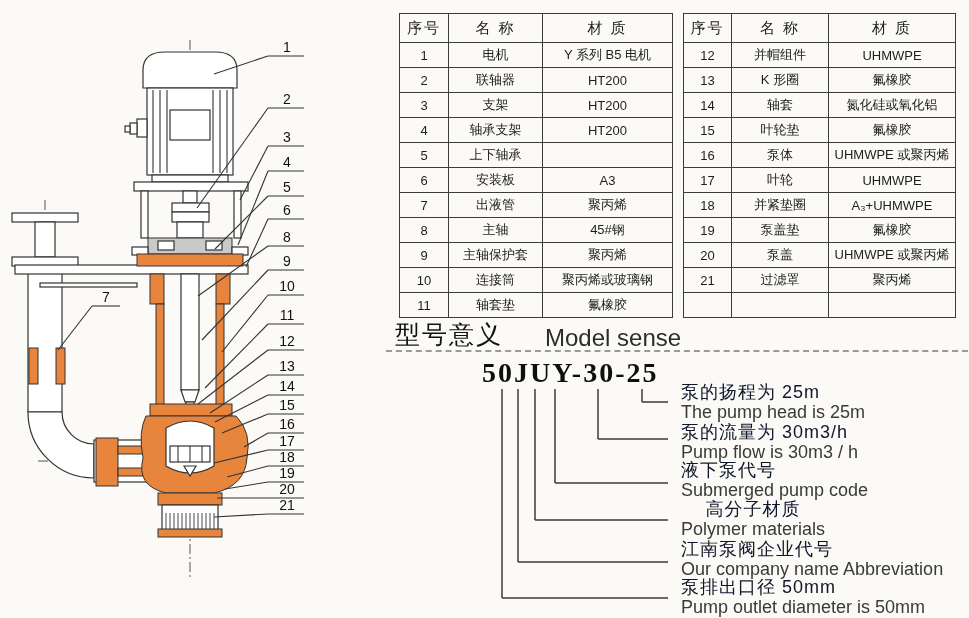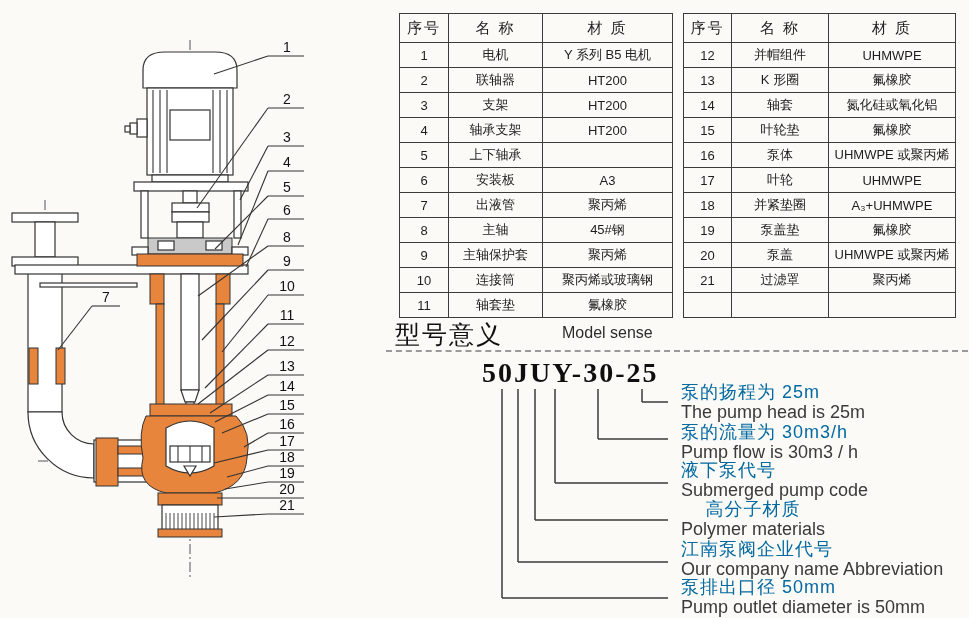--- a/index.html
+++ b/index.html
@@ -27,33 +27,33 @@
     text-align:center;padding:0 2px;white-space:nowrap;overflow:hidden;
   }
   #table-left{left:399px;top:13px;width:273px;}
   #table-right{left:683px;top:13px;width:272px;}
   
   #model-title-zh{
     position:absolute;left:387px;top:318px;font-size:25px;font-weight:400;
     letter-spacing:2px;color:#111;margin-left:8px;
   }
   #model-title-en{
-    position:absolute;left:562px;top:324px;font-size:16px;color:#2c2c2c;
+    position:absolute;left:545px;top:324px;font-size:24px;color:#2c2c2c;
   }
   #model-divider{
     position:absolute;left:386px;top:350px;width:582px;height:0;
     border-top:2px dashed #9a9a9a;
   }
   #model-number{
     position:absolute;left:482px;top:357px;
     font-family:"Liberation Serif",serif;font-weight:700;font-size:28px;
     letter-spacing:2px;color:#0e0e0e;white-space:nowrap;
   }
   .exp-block{position:absolute;left:681px;white-space:nowrap;}
-  .exp-zh{font-size:18px;line-height:20px;color:#0369a1;letter-spacing:1px;}
+  .exp-zh{font-size:18px;line-height:20px;color:#0f172a;letter-spacing:1px;}
   .exp-en{font-size:18px;line-height:20px;color:#3a3a3a;}
   
   svg{position:absolute;left:0;top:0;}
   .w{fill:#fff;stroke:#333;stroke-width:1.2;}
   .o{fill:var(--orange);stroke:#333;stroke-width:1;}
   .g{fill:var(--gray);stroke:#333;stroke-width:1;}
   .tl{stroke:#333;stroke-width:1.1;fill:none;}
   .cl{stroke:#555;stroke-width:1;stroke-dasharray:10 3 2 3;fill:none;}
   .hatch{stroke:#333;stroke-width:0.9;}
   text.callout{font-size:14px;fill:#111;font-family:"Liberation Sans",sans-serif;}

